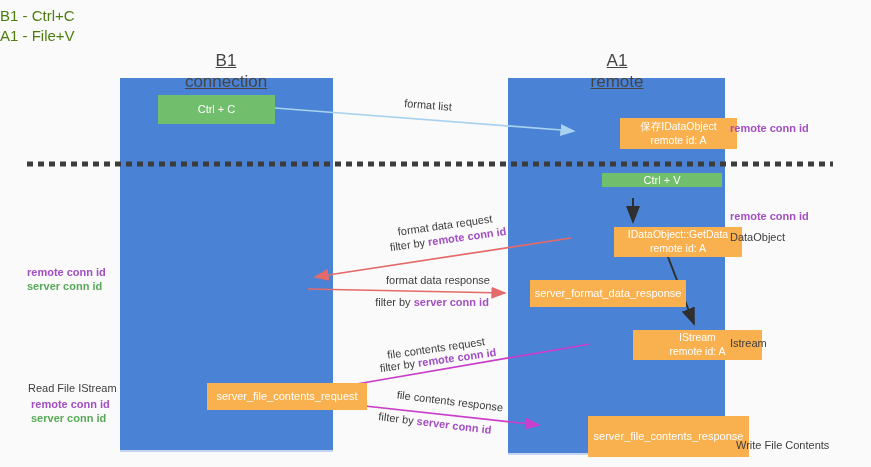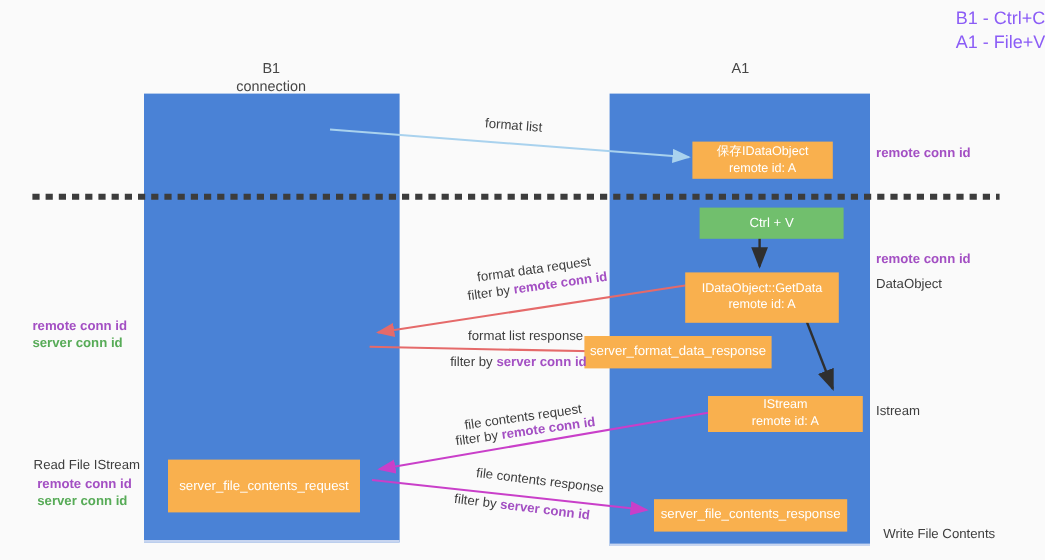--- a/index.html
+++ b/index.html
@@ -4,31 +4,31 @@
 <style>
   :root{
     --column_blue:#4a82d6; --box_green:#71bf6d; --box_orange:#f9b04e;
     --arrow_blue:#a9d2ee; --arrow_black:#2f2f2f; --arrow_red:#e56a6a;
     --arrow_magenta:#c93fc9; --text_purple:#a34fc3; --text_green:#57ab57;
     --dash:#3c3c3c; --background:#fafafa;
   }
   html,body{margin:0;padding:0;background:var(--background);}
   .canvas{position:relative;width:871px;height:467px;overflow:hidden;
     font-family:"Liberation Sans",sans-serif;background:var(--background);}
-  .title{position:absolute;left:0;right:0;top:6px;text-align:right;z-index:4;
-    font-size:15px;color:#8b5cf6;line-height:1.3;}
+  .title{position:absolute;left:0;right:0;top:6px;text-align:left;z-index:4;
+    font-size:15px;color:#4d7c0f;line-height:1.3;}
   .col{position:absolute;background:var(--column_blue);z-index:1;
     border-bottom:2px solid #c7d5f0;}
-  .hdr{position:absolute;text-align:center;font-size:12px;color:#454545;
-    line-height:1.25;z-index:4;}
+  .hdr{position:absolute;text-align:center;font-size:17px;color:#454545;
+    line-height:1.25;z-index:4;text-decoration:underline;}
   .box{position:absolute;display:flex;flex-direction:column;align-items:center;
     justify-content:center;color:#fff;text-align:center;line-height:1.3;
     z-index:3;font-size:11px;}
   .green{background:var(--box_green);}
-  .orange{background:var(--box_orange);}
+  .orange{background:var(--box_orange);margin-left:43px;}
   .box2{font-size:10.5px;}
   .lbl{position:absolute;font-size:11px;color:#3d3d3d;white-space:nowrap;z-index:4;}
   .edge{transform-origin:center;}
   .purple{color:var(--text_purple);font-weight:bold;}
   .greent{color:var(--text_green);font-weight:bold;}
   .sideb{font-weight:bold;line-height:14px;}
   svg.overlay{position:absolute;left:0;top:0;z-index:2;pointer-events:none;}
   .dashline{stroke:var(--dash);}
   .a-blue{stroke:var(--arrow_blue);} .mf-blue{fill:var(--arrow_blue);}
   .a-black{stroke:var(--arrow_black);} .mf-black{fill:var(--arrow_black);}
@@ -44,20 +44,21 @@
     <div>B1 - Ctrl+C</div>
     <div>A1 - File+V</div>
   </div>
 
   <div class="hdr" style="left:160px;top:50px;width:132px">
     <div>B1</div>
     <div>connection</div>
   </div>
   <div class="hdr" style="left:550px;top:50px;width:134px">
     <div>A1</div>
+    <div>remote</div>
   </div>
 
   <div class="col" style="left:120px;top:78px;width:213px;height:372px"></div>
   <div class="col" style="left:508px;top:78px;width:217px;height:375px"></div>
 
   <svg class="overlay" width="871" height="467" viewBox="0 0 871 467">
     <defs>
       <marker id="mh-blue" markerWidth="9" markerHeight="7" refX="8" refY="3.5" orient="auto">
         <path class="mf-blue" d="M0,0 L9,3.5 L0,7 Z"></path>
       </marker>
@@ -74,54 +75,57 @@
     <line class="dashline" x1="27" y1="164" x2="833" y2="164" stroke-width="5" stroke-dasharray="6 5"></line>
     <line class="a-blue" x1="275" y1="108" x2="574" y2="131" stroke-width="1.7" marker-end="url(#mh-blue)"></line>
     <line class="a-black" x1="633" y1="198" x2="633" y2="222" stroke-width="2" marker-end="url(#mh-black)"></line>
     <line class="a-black" x1="668" y1="257" x2="694" y2="324" stroke-width="2" marker-end="url(#mh-black)"></line>
     <line class="a-red" x1="571" y1="238" x2="315" y2="277" stroke-width="1.7" marker-end="url(#mh-red)"></line>
     <line class="a-red" x1="308" y1="289" x2="505" y2="293" stroke-width="1.7" marker-end="url(#mh-red)"></line>
     <line class="a-mag" x1="590" y1="344" x2="316" y2="391" stroke-width="1.7" marker-end="url(#mh-mag)"></line>
     <line class="a-mag" x1="310" y1="400" x2="539" y2="425" stroke-width="1.7" marker-end="url(#mh-mag)"></line>
   </svg>
 
-  <div class="box orange" style="left:140px;top:383px;width:160px;height:44px">
+  <div class="box green" style="left:158px;top:95px;width:117px;height:29px">
+    <span>Ctrl + C</span>
+  </div>
+  <div class="box orange" style="left:164px;top:383px;width:160px;height:27px">
     <span>server_file_contents_request</span>
   </div>
 
   <div class="box orange box2" style="left:577px;top:118px;width:117px;height:31px">
     <span>保存IDataObject</span>
     <span>remote id: A</span>
   </div>
-  <div class="box green" style="left:583px;top:173px;width:120px;height:26px">
+  <div class="box green" style="left:602px;top:173px;width:120px;height:14px">
     <span>Ctrl + V</span>
   </div>
-  <div class="box orange box2" style="left:571px;top:227px;width:128px;height:42px">
+  <div class="box orange box2" style="left:571px;top:227px;width:128px;height:30px">
     <span>IDataObject::GetData</span>
     <span>remote id: A</span>
   </div>
   <div class="box orange" style="left:487px;top:280px;width:156px;height:27px">
     <span>server_format_data_response</span>
   </div>
   <div class="box orange box2" style="left:590px;top:330px;width:129px;height:30px">
     <span>IStream</span>
     <span>remote id: A</span>
   </div>
-  <div class="box orange" style="left:545px;top:416px;width:161px;height:27px">
+  <div class="box orange" style="left:545px;top:416px;width:161px;height:41px">
     <span>server_file_contents_response</span>
   </div>
 
   <div class="lbl edge" style="left:428px;top:99px;transform:translateX(-50%) rotate(4.5deg)">format list</div>
 
   <div class="lbl edge" style="left:445px;top:219px;transform:translateX(-50%) rotate(-8deg)">format data request</div>
   <div class="lbl edge" style="left:448px;top:233px;transform:translateX(-50%) rotate(-8deg)">
     <span>filter by </span><span class="purple">remote conn id</span>
   </div>
 
-  <div class="lbl edge" style="left:438px;top:274px;transform:translateX(-50%)">format list response</div>
+  <div class="lbl edge" style="left:438px;top:274px;transform:translateX(-50%)">format data response</div>
   <div class="lbl edge" style="left:432px;top:296px;transform:translateX(-50%)">
     <span>filter by </span><span class="purple">server conn id</span>
   </div>
 
   <div class="lbl edge" style="left:436px;top:342px;transform:translateX(-50%) rotate(-8deg)">file contents request</div>
   <div class="lbl edge" style="left:438px;top:354px;transform:translateX(-50%) rotate(-8deg)">
     <span>filter by </span><span class="purple">remote conn id</span>
   </div>
 
   <div class="lbl edge" style="left:450px;top:395px;transform:translateX(-50%) rotate(7deg)">file contents response</div>

